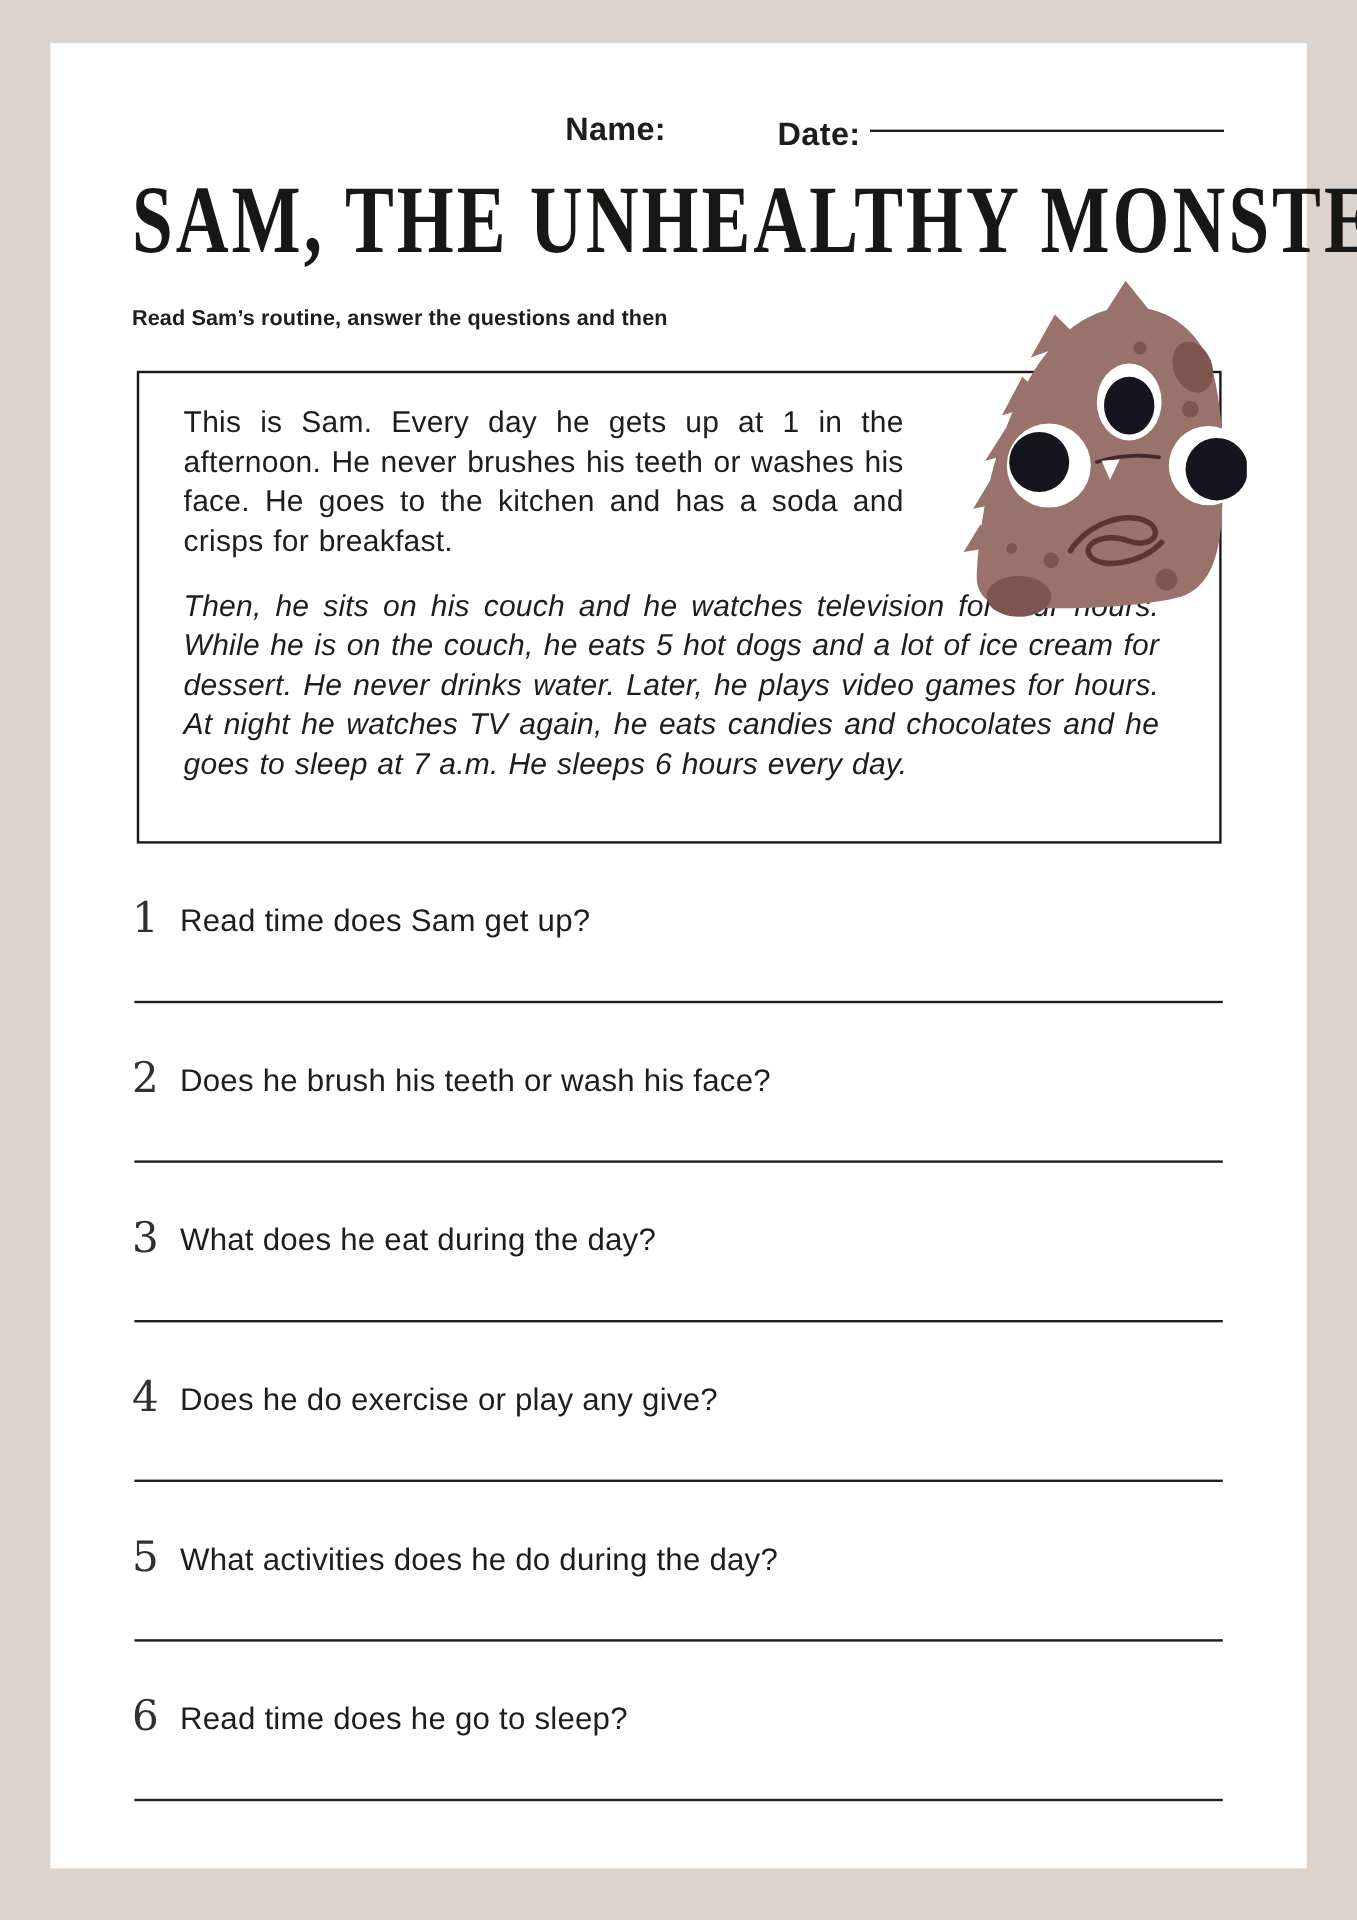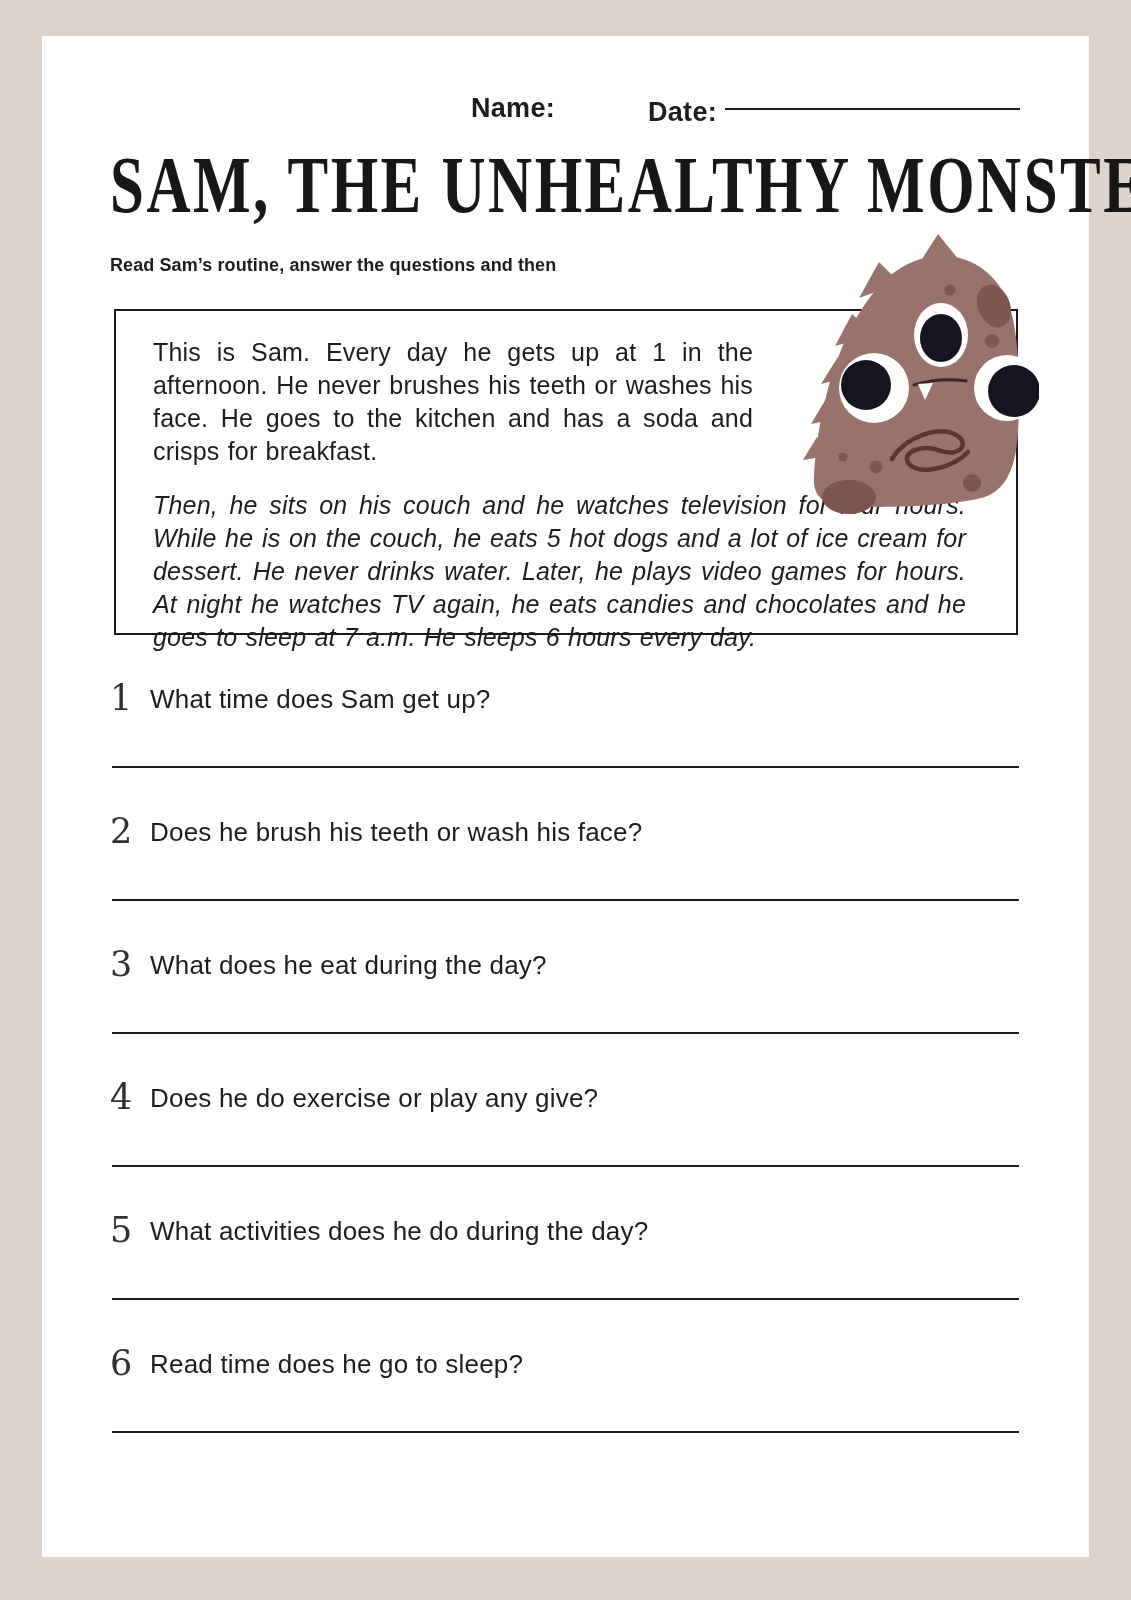--- a/index.html
+++ b/index.html
@@ -53,21 +53,21 @@
   }
 
   
   .instructions { margin-top: 14px; font-size: 18px; font-weight: 700; line-height: 33px; letter-spacing: 0.1px; }
 
   
   .passage-box {
     margin-left: 4px;
     margin-top: 27px;
     width: 904px;
-    height: 326px;
+    height: 394px;
     border: 2.5px solid #1a1a1a;
     padding: 25px 50px 14px 37px;
     background: var(--page);
   }
   .para { margin: 0; font-size: 25px; line-height: 33px; text-align: justify; letter-spacing: 0.2px; word-spacing: 1px; }
   .para1 { width: 600px; }
   .para2 { margin-top: 21px; font-style: italic; }
 
   
   .monster { position: absolute; left: 751px; top: 190px; width: 246px; height: 296px; z-index: 3; }
@@ -164,21 +164,21 @@
            C 177 219, 165 231, 148 225
            C 128 217, 107 227, 116 238
            C 126 249, 159 243, 175 226" stroke="var(--monster-scribble)" stroke-width="4.5" fill="none" stroke-linecap="round"></path>
     </svg>
 
     <div class="questions">
 
       <div class="qa">
         <div class="q-row">
           <span class="q-num">1</span>
-          <span class="q-text">What time does Sam get up?</span>
+          <span class="q-text">Read time does Sam get up?</span>
         </div>
         <div class="answer-line"></div>
       </div>
 
       <div class="qa">
         <div class="q-row">
           <span class="q-num">2</span>
           <span class="q-text">Does he brush his teeth or wash his face?</span>
         </div>
         <div class="answer-line"></div>

